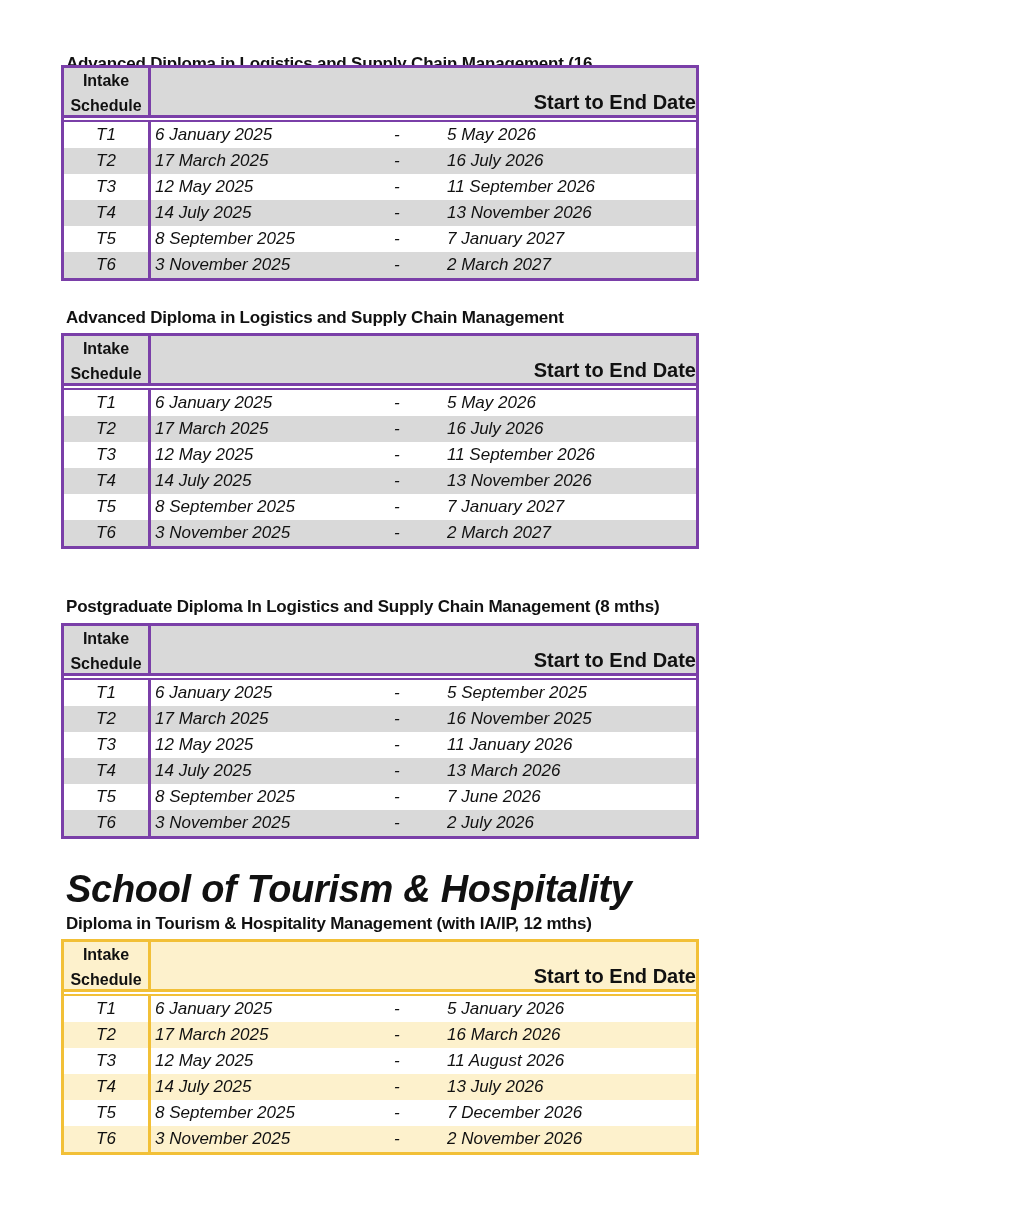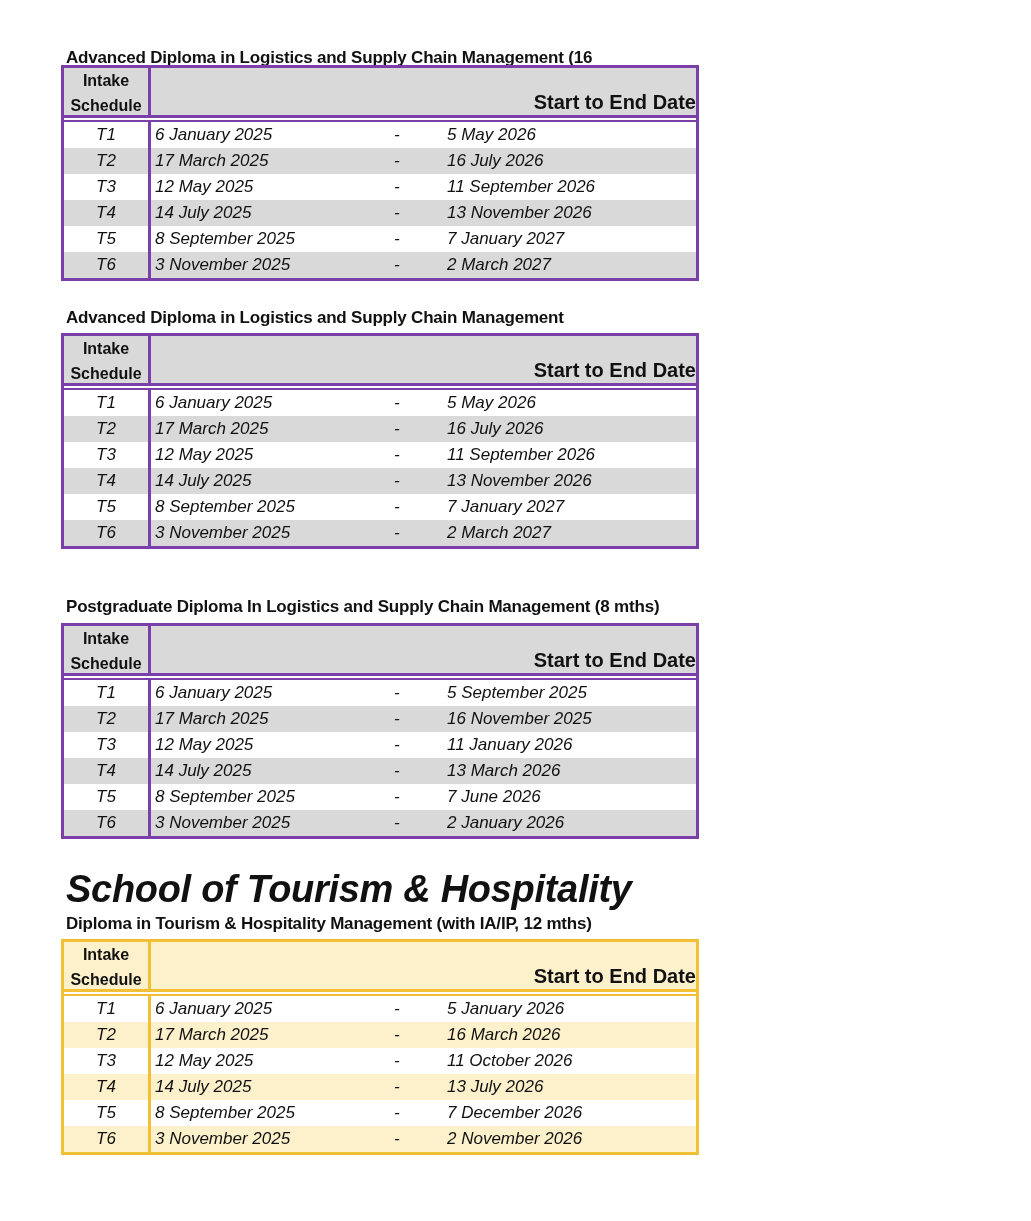--- a/index.html
+++ b/index.html
@@ -18,21 +18,21 @@
   .row .start { position:absolute; left:91px; top:0; }
   .row .dash { position:absolute; left:330px; top:0; }
   .row .end { position:absolute; left:383px; top:0; }
   .purple { --bc:#7a3fa8; --hf:#d9d9d9; --af:#d9d9d9; }
   .gold { --bc:#f2c037; --hf:#fdf1cc; --af:#fdf1cc; }
 </style>
 </head>
 <body>
 
 <div class="section purple" style="top:38px;">
-  <div class="title" style="top:10px;">Advanced Diploma in Logistics and Supply Chain Management (16</div>
+  <div class="title" style="top:16px;">Advanced Diploma in Logistics and Supply Chain Management (16</div>
   <div class="tbl" style="top:27px;">
     <div class="hdr">
       <div class="c1"><span>Intake</span><br><span>Schedule</span></div>
       <div class="c2">Start to End Date</div>
     </div>
     <div class="hdr-gap"></div>
     <div class="row">
         <div class="c1">T1</div>
         <span class="start">6 January 2025</span>
         <span class="dash">-</span>
@@ -153,21 +153,21 @@
     <div class="row">
         <div class="c1">T5</div>
         <span class="start">8 September 2025</span>
         <span class="dash">-</span>
         <span class="end">7 June 2026</span>
       </div>
     <div class="row alt">
         <div class="c1">T6</div>
         <span class="start">3 November 2025</span>
         <span class="dash">-</span>
-        <span class="end">2 January 2026</span>
+        <span class="end">2 July 2026</span>
       </div>
   </div>
 </div>
 
 <div class="school" style="top:868px;">School of Tourism &amp; Hospitality</div>
 
 <div class="section gold" style="top:912px;">
   <div class="title" style="top:2px;">Diploma in Tourism &amp; Hospitality Management (with IA/IP, 12 mths)</div>
   <div class="tbl" style="top:27px;">
     <div class="hdr">
@@ -184,21 +184,21 @@
     <div class="row alt">
         <div class="c1">T2</div>
         <span class="start">17 March 2025</span>
         <span class="dash">-</span>
         <span class="end">16 March 2026</span>
       </div>
     <div class="row">
         <div class="c1">T3</div>
         <span class="start">12 May 2025</span>
         <span class="dash">-</span>
-        <span class="end">11 October 2026</span>
+        <span class="end">11 August 2026</span>
       </div>
     <div class="row alt">
         <div class="c1">T4</div>
         <span class="start">14 July 2025</span>
         <span class="dash">-</span>
         <span class="end">13 July 2026</span>
       </div>
     <div class="row">
         <div class="c1">T5</div>
         <span class="start">8 September 2025</span>

